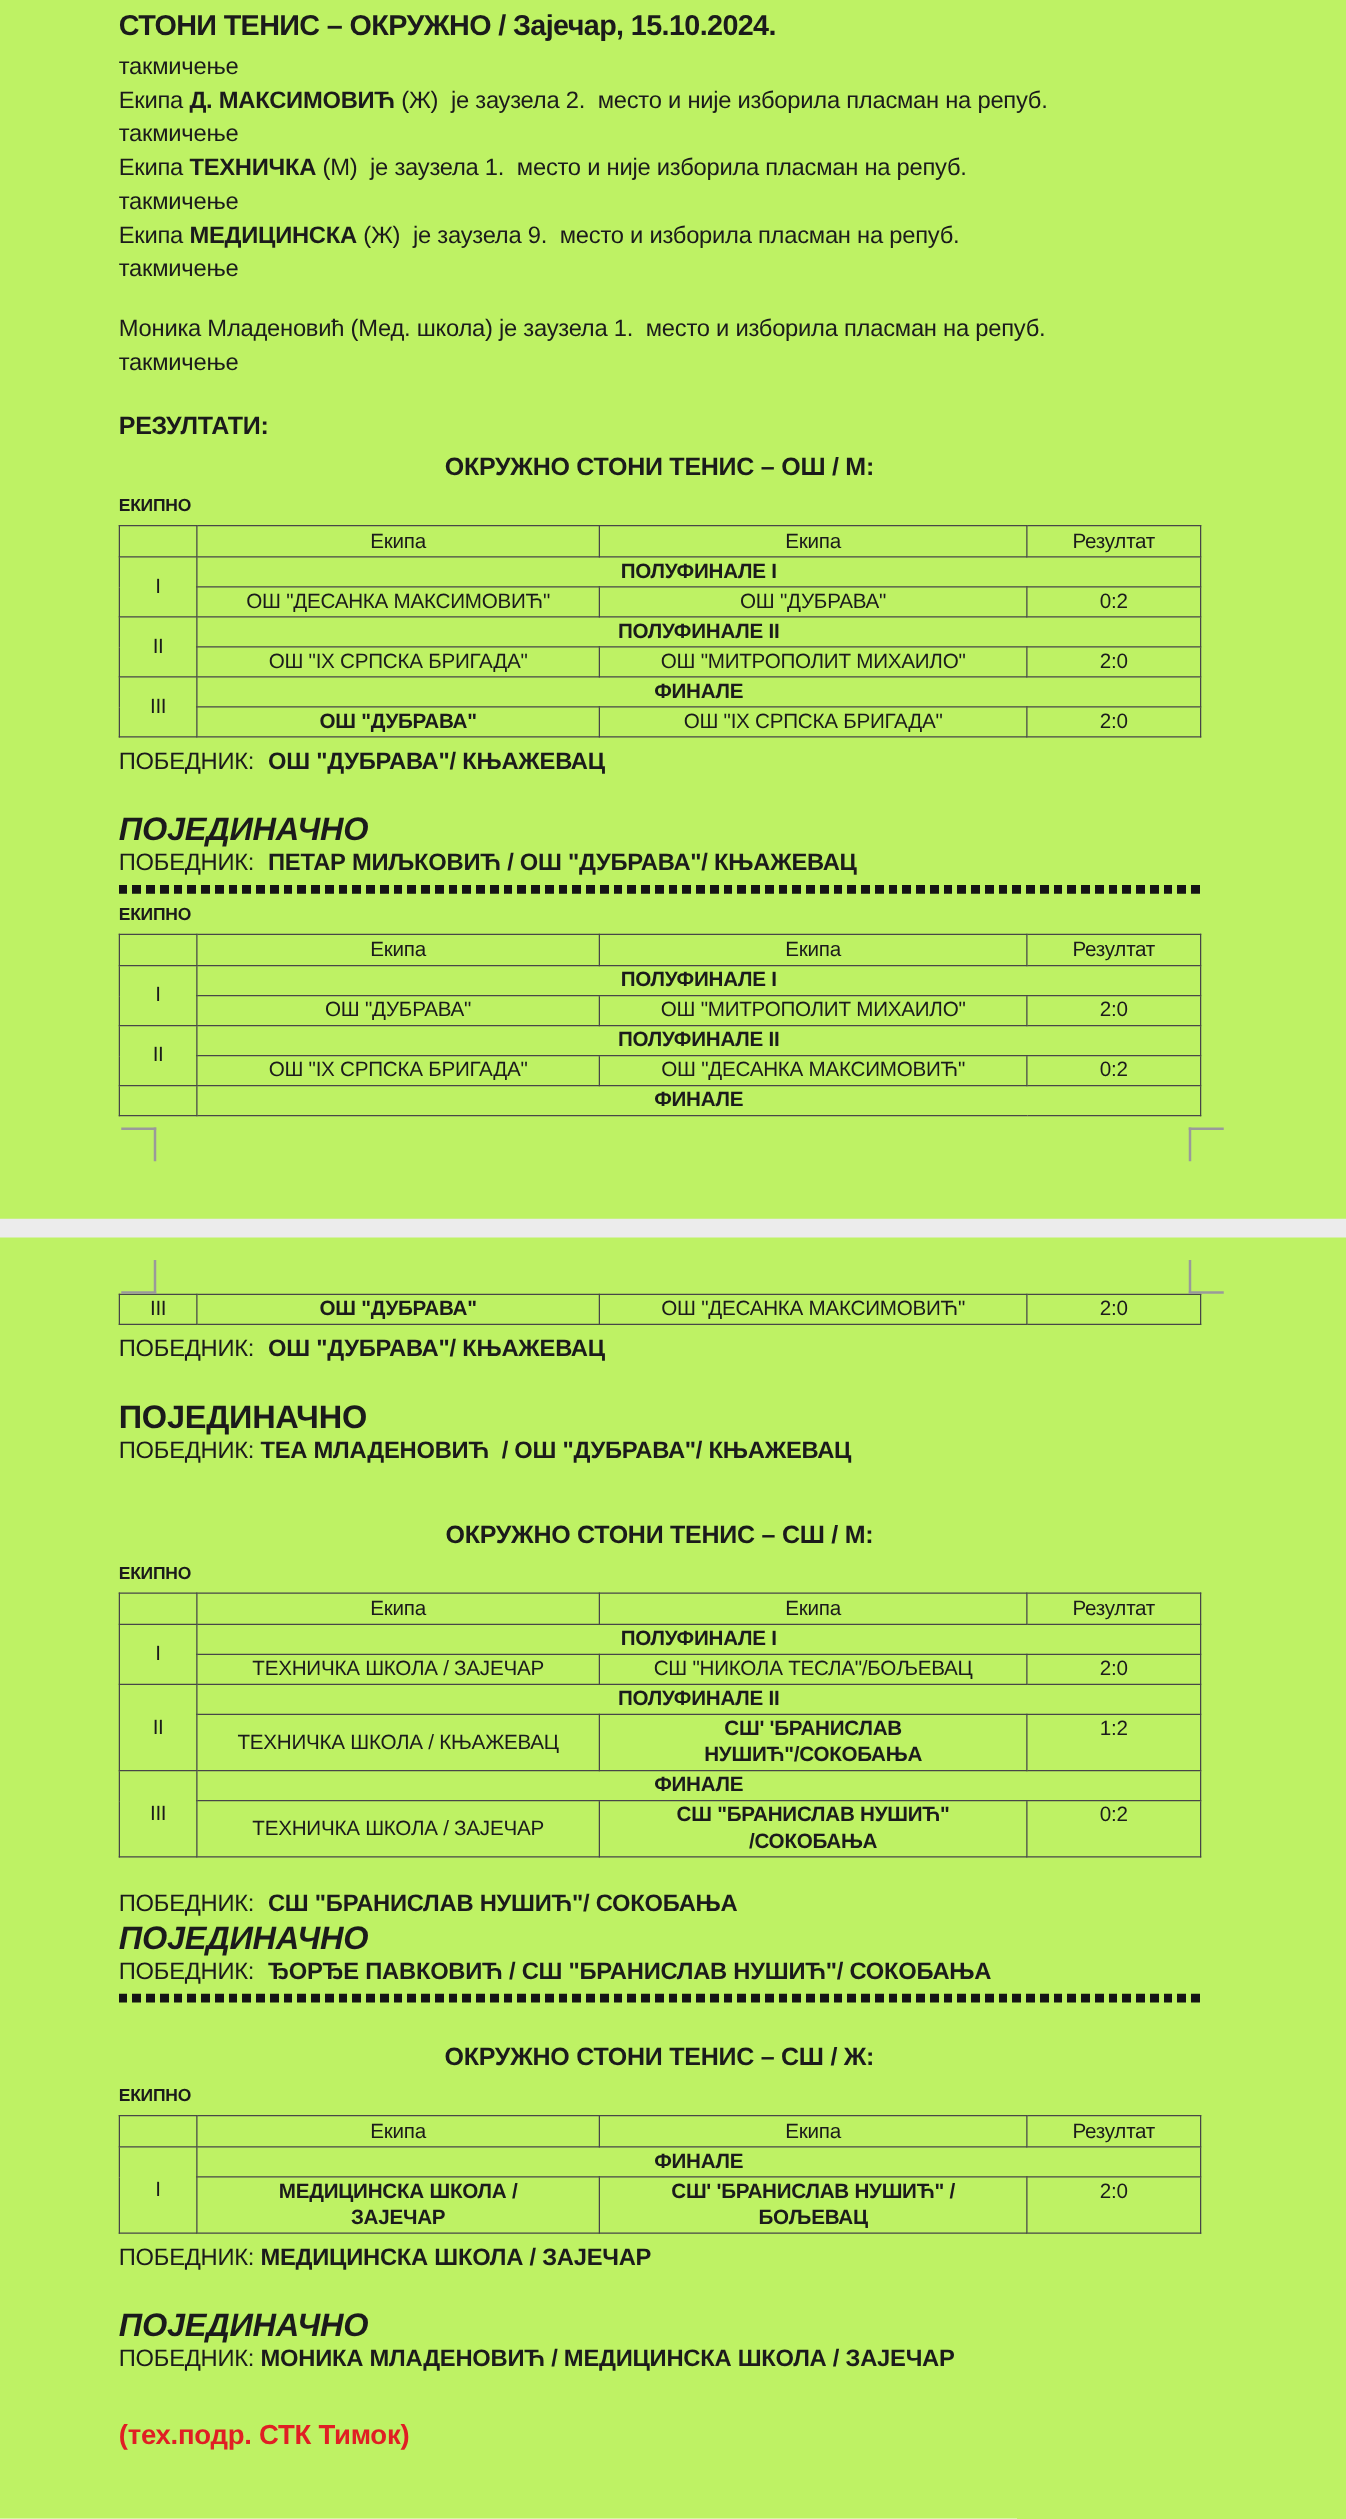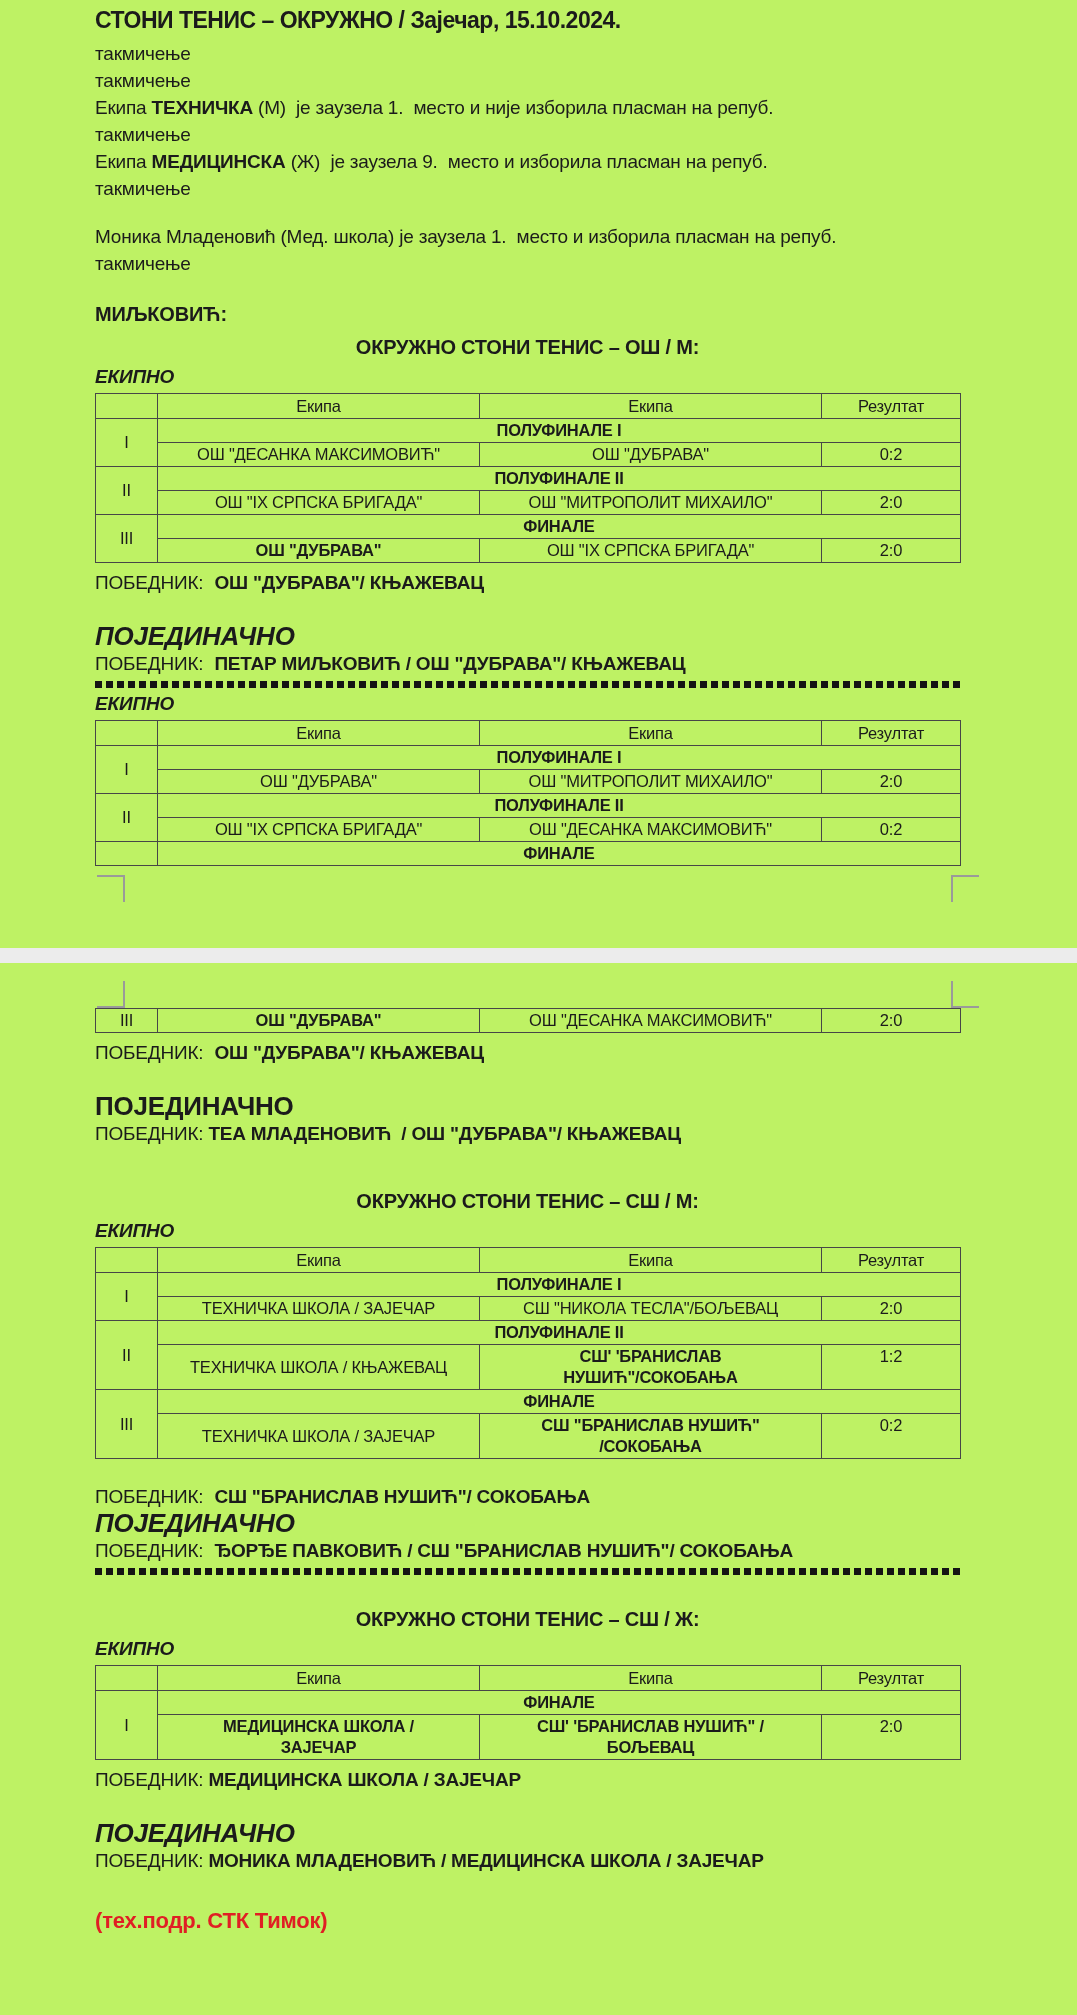--- a/index.html
+++ b/index.html
@@ -15,21 +15,21 @@
   }
   .content{margin-left:95px;width:865px;}
   .title{font-size:23px;font-weight:700;letter-spacing:-0.5px;margin:7px 0 6px 0;}
   .line{font-size:19px;line-height:27px;}
   .prewrap{white-space:pre-wrap;}
   .para b{font-weight:700;}
   .monika{margin-top:21px;}
   .results-label{margin-top:23px;font-size:20px;font-weight:700;line-height:28px;}
   .sec-heading{font-size:20px;font-weight:700;text-align:center;line-height:28px;margin-top:5px;}
   .italic{font-style:italic;}
-  .ekipno{font-size:19px;font-weight:700;font-style:italic;line-height:26px;margin:3px 0 3px 0;}
+  .ekipno{font-size:14px;font-weight:700;line-height:26px;margin:3px 0 3px 0;}
   table.res{border-collapse:collapse;table-layout:fixed;width:865px;}
   table.res td{
     border:1.5px solid #474747;
     font-size:16.5px;line-height:21px;
     text-align:center;vertical-align:middle;
     padding:1px 4px;overflow:hidden;
   }
   table.res tr.hdr td{line-height:22px;}
   td.stage{font-weight:700;}
   td.num{font-size:16px;}
@@ -56,33 +56,34 @@
 </head>
 <body>
 
 <div class="page">
   <div class="content">
 
     <div class="title">СТОНИ ТЕНИС – ОКРУЖНО / Зајечар, 15.10.2024.</div>
 
     <div class="para">
       <div class="line">такмичење</div>
+      <div class="line prewrap"><span>Екипа </span><b>Д. МАКСИМОВИЋ</b><span> (Ж)  је заузела 2.  место и није изборила пласман на репуб.</span></div>
       <div class="line">такмичење</div>
       <div class="line prewrap"><span>Екипа </span><b>ТЕХНИЧКА</b><span> (М)  је заузела 1.  место и није изборила пласман на репуб.</span></div>
       <div class="line">такмичење</div>
       <div class="line prewrap"><span>Екипа </span><b>МЕДИЦИНСКА</b><span> (Ж)  је заузела 9.  место и изборила пласман на репуб.</span></div>
       <div class="line">такмичење</div>
     </div>
 
     <div class="para monika">
       <div class="line prewrap">Моника Младеновић (Мед. школа) је заузела 1.  место и изборила пласман на репуб.</div>
       <div class="line">такмичење</div>
     </div>
 
-    <div class="results-label">МИЉКОВИЋ:</div>
+    <div class="results-label">РЕЗУЛТАТИ:</div>
 
     <div class="sec-heading">ОКРУЖНО СТОНИ ТЕНИС – ОШ / М:</div>
     <div class="ekipno">ЕКИПНО</div>
 
     <table class="res">
       <colgroup>
           <col style="width:62px">
           <col style="width:322px">
           <col style="width:342px">
           <col style="width:139px">

